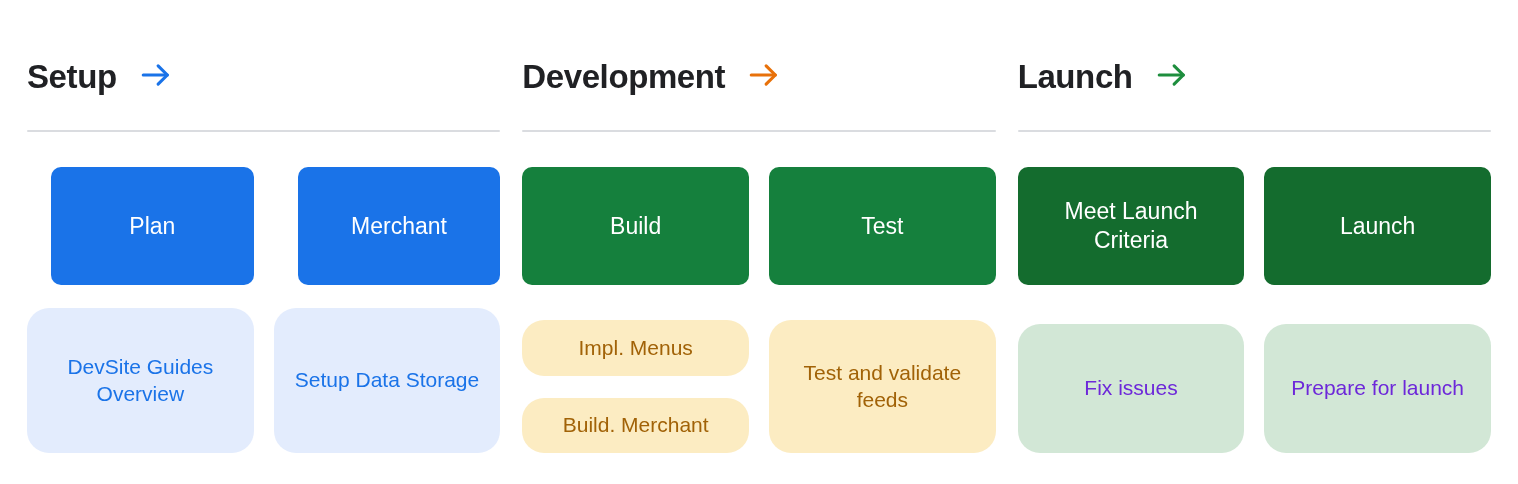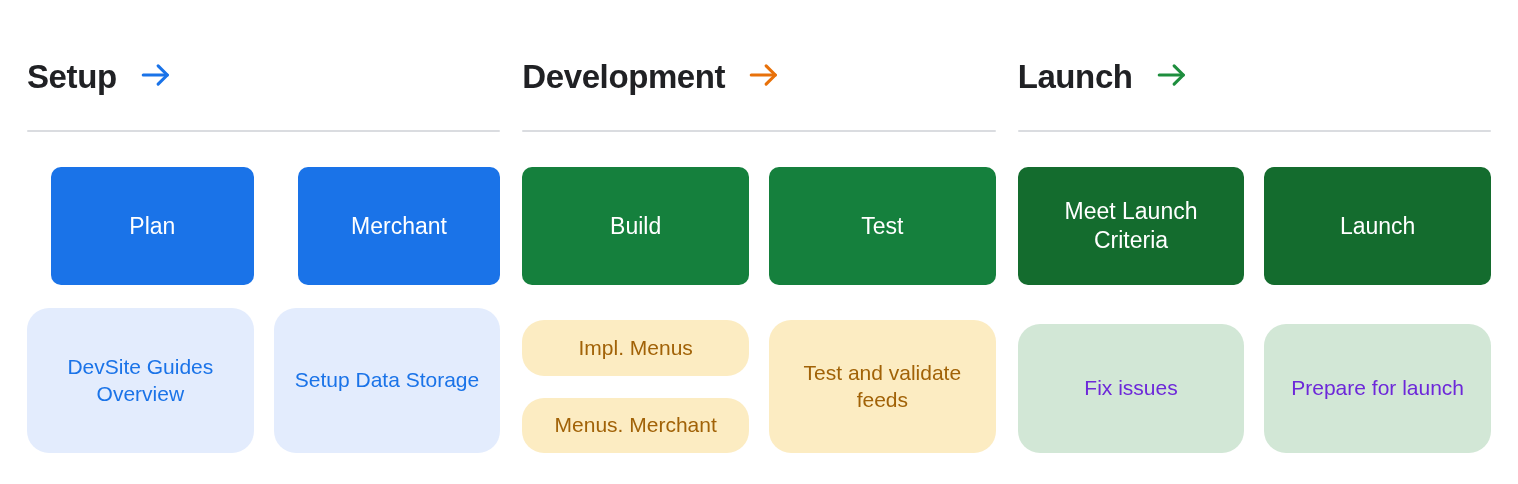--- a/index.html
+++ b/index.html
@@ -139,21 +139,21 @@
     <div class="stage-rule"></div>
 
     <div class="row-main">
       <div class="card card-main orange-solid">Build</div>
       <div class="card card-main orange-solid">Test</div>
     </div>
 
     <div class="row-sub">
       <div class="col">
         <div class="card card-sub sub-half orange-soft">Impl. Menus</div>
-        <div class="card card-sub sub-half orange-soft">Menus. Merchant</div>
+        <div class="card card-sub sub-half orange-soft">Build. Merchant</div>
       </div>
       <div class="col">
         <div class="card card-sub sub-full orange-soft">Test and validate feeds</div>
       </div>
     </div>
   </section>
 
   <section class="stage">
     <div class="stage-head">
       <span class="stage-title">Launch</span>

